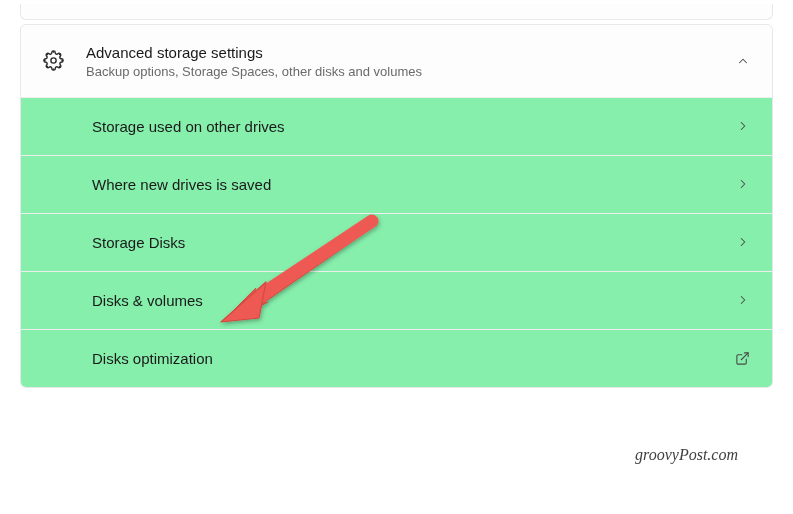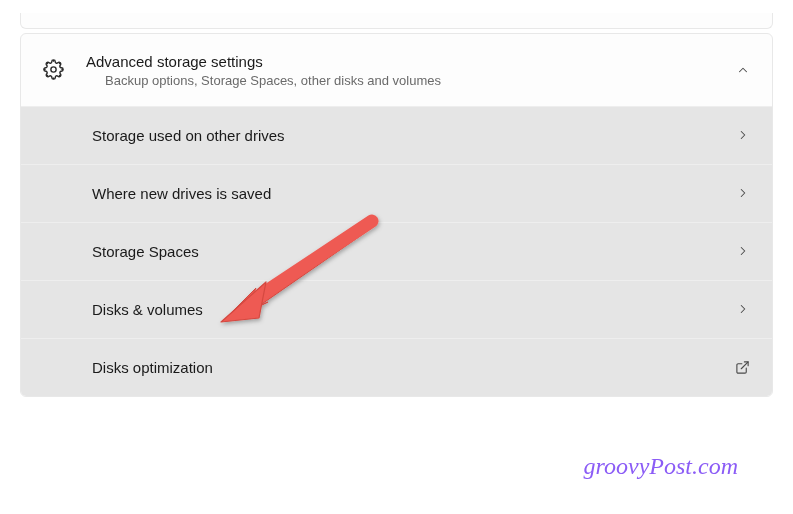--- a/index.html
+++ b/index.html
@@ -9,21 +9,21 @@
       font-family: "Segoe UI", -apple-system, BlinkMacSystemFont, sans-serif;
     }
     body {
       background: #ffffff;
       width: 793px;
       height: 514px;
       position: relative;
       overflow: hidden;
     }
     .outer-container {
-      padding: 13px 20px;
+      padding: 4px 20px;
     }
     .top-bar {
       height: 16px;
       border: 1px solid #e8e8e8;
       border-top: none;
       border-radius: 0 0 6px 6px;
       margin-bottom: 4px;
       background: #fdfdfd;
     }
     .settings-panel {
@@ -51,55 +51,54 @@
       font-size: 15px;
       color: #1a1a1a;
       font-weight: 400;
       line-height: 1.3;
     }
     .header-subtitle {
       font-size: 13px;
       color: #6a6a6a;
       font-weight: 400;
       margin-top: 1px;
-      margin-left: 19px;
     }
     .header-chevron {
       margin-left: 12px;
       display: flex;
       align-items: center;
     }
     .setting-item {
       display: flex;
       align-items: center;
       padding: 20px 22px 20px 71px;
       border-bottom: 1px solid #eeeeee;
       cursor: pointer;
-      background: #e5e5e5;
+      background: #86efac;
     }
     .setting-item:last-child {
       border-bottom: none;
     }
     .setting-label {
       flex: 1;
       font-size: 15px;
       color: #1a1a1a;
       font-weight: 400;
     }
     .setting-chevron {
       display: flex;
       align-items: center;
     }
     .watermark {
       position: absolute;
       right: 55px;
-      bottom: 34px;
+      bottom: 50px;
       font-family: Georgia, serif;
-      font-size: 24px;
-      color: #8b5cf6;
+      font-size: 16px;
+      color: #404040;
       font-style: italic;
       pointer-events: none;
     }
     .arrow-overlay {
       position: absolute;
       left: 216px;
       top: 210px;
       pointer-events: none;
     }
   </style>
@@ -142,21 +141,21 @@
     <div class="setting-item">
       <span class="setting-label">Where new drives is saved</span>
       <span class="setting-chevron">
         <svg width="14" height="14" viewBox="0 0 24 24" fill="none" stroke="#4a4a4a" stroke-width="1.8" stroke-linecap="round" stroke-linejoin="round">
           <polyline points="9 18 15 12 9 6"></polyline>
         </svg>
       </span>
     </div>
 
     <div class="setting-item">
-      <span class="setting-label">Storage Spaces</span>
+      <span class="setting-label">Storage Disks</span>
       <span class="setting-chevron">
         <svg width="14" height="14" viewBox="0 0 24 24" fill="none" stroke="#4a4a4a" stroke-width="1.8" stroke-linecap="round" stroke-linejoin="round">
           <polyline points="9 18 15 12 9 6"></polyline>
         </svg>
       </span>
     </div>
 
     <div class="setting-item">
       <span class="setting-label">Disks &amp; volumes</span>
       <span class="setting-chevron">

